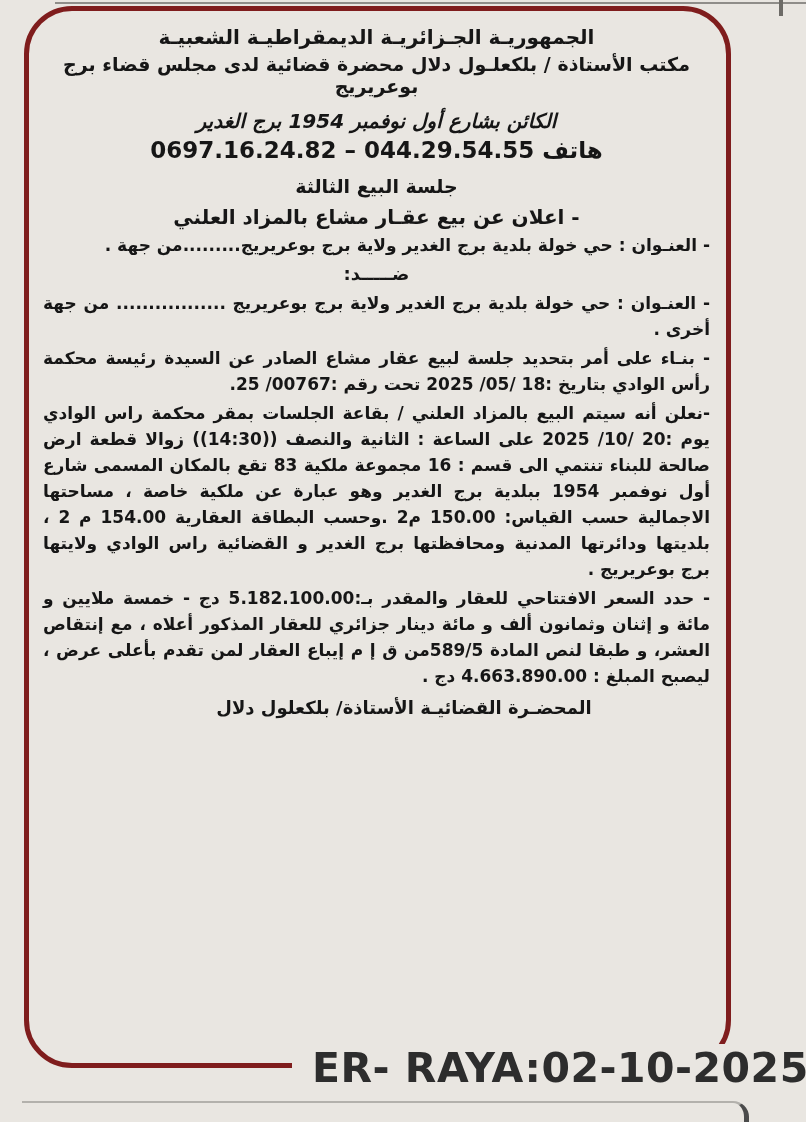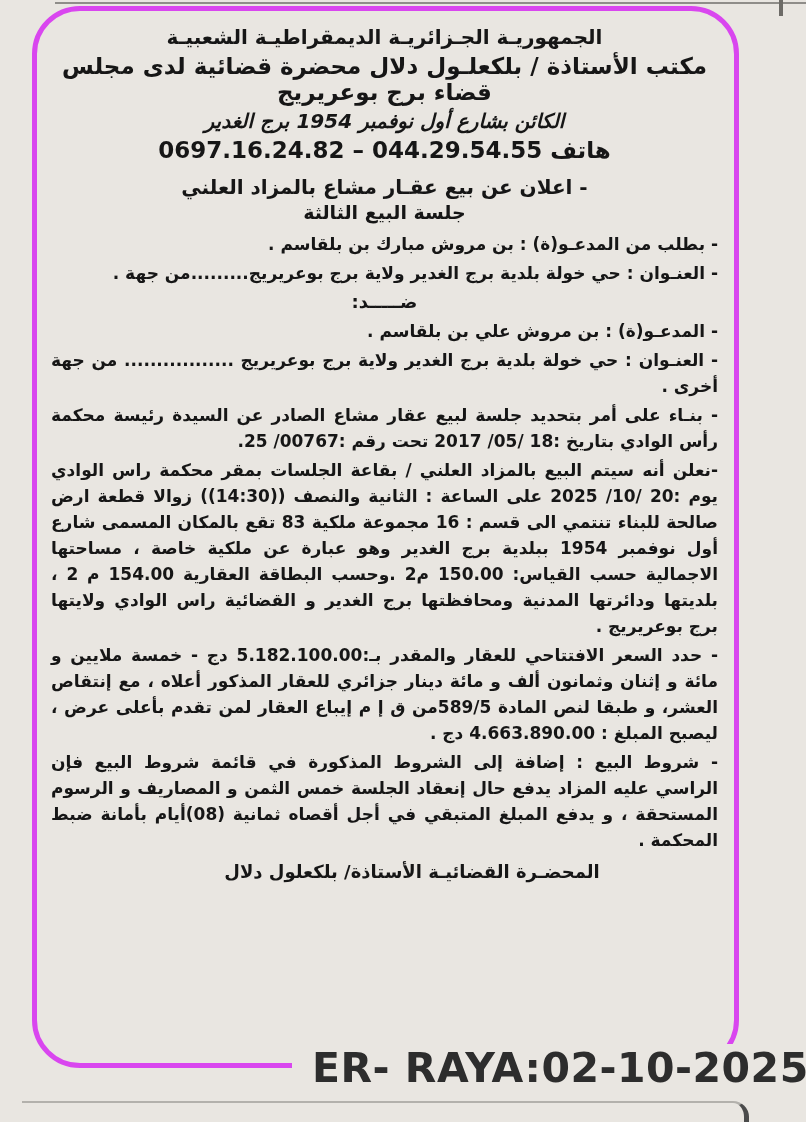--- a/index.html
+++ b/index.html
@@ -19,31 +19,31 @@
     position:absolute;top:0;left:779px;width:4px;height:16px;background:#6d6b67;
   }
   .next-frame{
     position:absolute;top:1101px;left:22px;width:722px;height:21px;
     border-top:2px solid #b3b1ac;
     border-right:5px solid #4b4b4b;
     border-top-right-radius:16px;
   }
   
   .frame{
-    position:absolute;left:32px;top:6px;width:707px;height:1062px;
+    position:absolute;left:24px;top:6px;width:707px;height:1062px;
     box-sizing:border-box;
-    border:5px solid #d946ef;
+    border:5px solid #7f1d1d;
     border-radius:48px;
     padding:12px 16px 8px 14px;
     direction:rtl;
     font-weight:bold;
   }
   .c{text-align:center;}
   .republic{font-size:20px;margin:2px 0 4px;}
-  .office{font-size:23px;margin:2px 0 4px;}
+  .office{font-size:19px;margin:2px 0 12px;}
   .addr{font-size:20px;margin:4px 0;font-style:italic;}
   .phone{font-size:23px;margin:2px 0 12px;}
   .title{font-size:20px;margin:8px 0 2px;}
   .session{font-size:19px;margin:2px 0 8px;}
   p.body{
     font-size:17px;line-height:26px;
     margin:3px 0;
     text-align:justify;
   }
   p.vs{text-align:center;font-size:18px;letter-spacing:1px;}
@@ -66,31 +66,28 @@
 <body>
 
 <div class="top-line"></div>
 <div class="top-tick"></div>
 
 <div class="frame">
   <div class="c republic">الجمهوريـة الجـزائريـة الديمقراطيـة الشعبيـة</div>
   <div class="c office">مكتب الأستاذة / بلكعلـول دلال  محضرة قضائية لدى مجلس  قضاء برج بوعريريج</div>
   <div class="c addr">الكائن بشارع أول نوفمبر 1954  برج الغدير</div>
   <div class="c phone">هاتف 044.29.54.55 – 0697.16.24.82</div>
+  <div class="c session">جلسة البيع الثالثة</div>
   <div class="c title">- اعلان عن بيع عقـار مشاع بالمزاد العلني</div>
-  <div class="c session">جلسة البيع الثالثة</div>
 
-  <p class="body">- بطلب من المدعـو(ة) : بن مروش مبارك بن بلقاسم .</p>
   <p class="body">- العنـوان : حي خولة بلدية برج الغدير ولاية برج بوعريريج.........من جهة .</p>
   <p class="body vs">ضـــــد:</p>
-  <p class="body">- المدعـو(ة) : بن مروش علي بن بلقاسم .</p>
   <p class="body">- العنـوان : حي خولة بلدية برج الغدير ولاية برج بوعريريج ................. من جهة أخرى .</p>
-  <p class="body">- بنـاء على أمر بتحديد جلسة لبيع عقار مشاع الصادر عن السيدة رئيسة محكمة رأس الوادي بتاريخ :18 /05/ 2017 تحت رقم :00767/ 25.</p>
+  <p class="body">- بنـاء على أمر بتحديد جلسة لبيع عقار مشاع الصادر عن السيدة رئيسة محكمة رأس الوادي بتاريخ :18 /05/ 2025 تحت رقم :00767/ 25.</p>
   <p class="body">-نعلن أنه سيتم البيع بالمزاد العلني / بقاعة الجلسات بمقر محكمة راس الوادي يوم :20 /10/ 2025 على الساعة : الثانية والنصف ((14:30)) زوالا قطعة ارض صالحة للبناء تنتمي الى قسم : 16 مجموعة ملكية 83 تقع بالمكان المسمى شارع  أول نوفمبر 1954 ببلدية برج الغدير وهو عبارة عن ملكية خاصة ، مساحتها الاجمالية حسب القياس: 150.00 م2 .وحسب البطاقة العقارية 154.00 م 2 ، بلديتها ودائرتها المدنية ومحافظتها برج الغدير و القضائية راس الوادي ولايتها برج بوعريريج .</p>
   <p class="body">- حدد السعر الافتتاحي للعقار والمقدر بـ:5.182.100.00 دج - خمسة ملايين  و مائة و إثنان وثمانون ألف و مائة دينار جزائري للعقار المذكور أعلاه ، مع إنتقاص العشر، و طبقا لنص المادة 589/5من ق إ م إيباع العقار لمن تقدم بأعلى عرض ، ليصبح المبلغ : 4.663.890.00 دج .</p>
-  <p class="body">- شروط البيع : إضافة إلى الشروط المذكورة في قائمة شروط البيع فإن الراسي عليه المزاد يدفع حال إنعقاد الجلسة خمس الثمن و المصاريف و الرسوم المستحقة ، و يدفع المبلغ المتبقي في أجل أقصاه ثمانية (08)أيام بأمانة ضبط المحكمة .</p>
 
   <div class="sig">المحضـرة القضائيـة الأستاذة/ بلكعلول دلال</div>
 </div>
 
 <div class="stamp">ER- RAYA:02-10-2025</div>
 
 <div class="next-frame"></div>
 
 </body></html>

